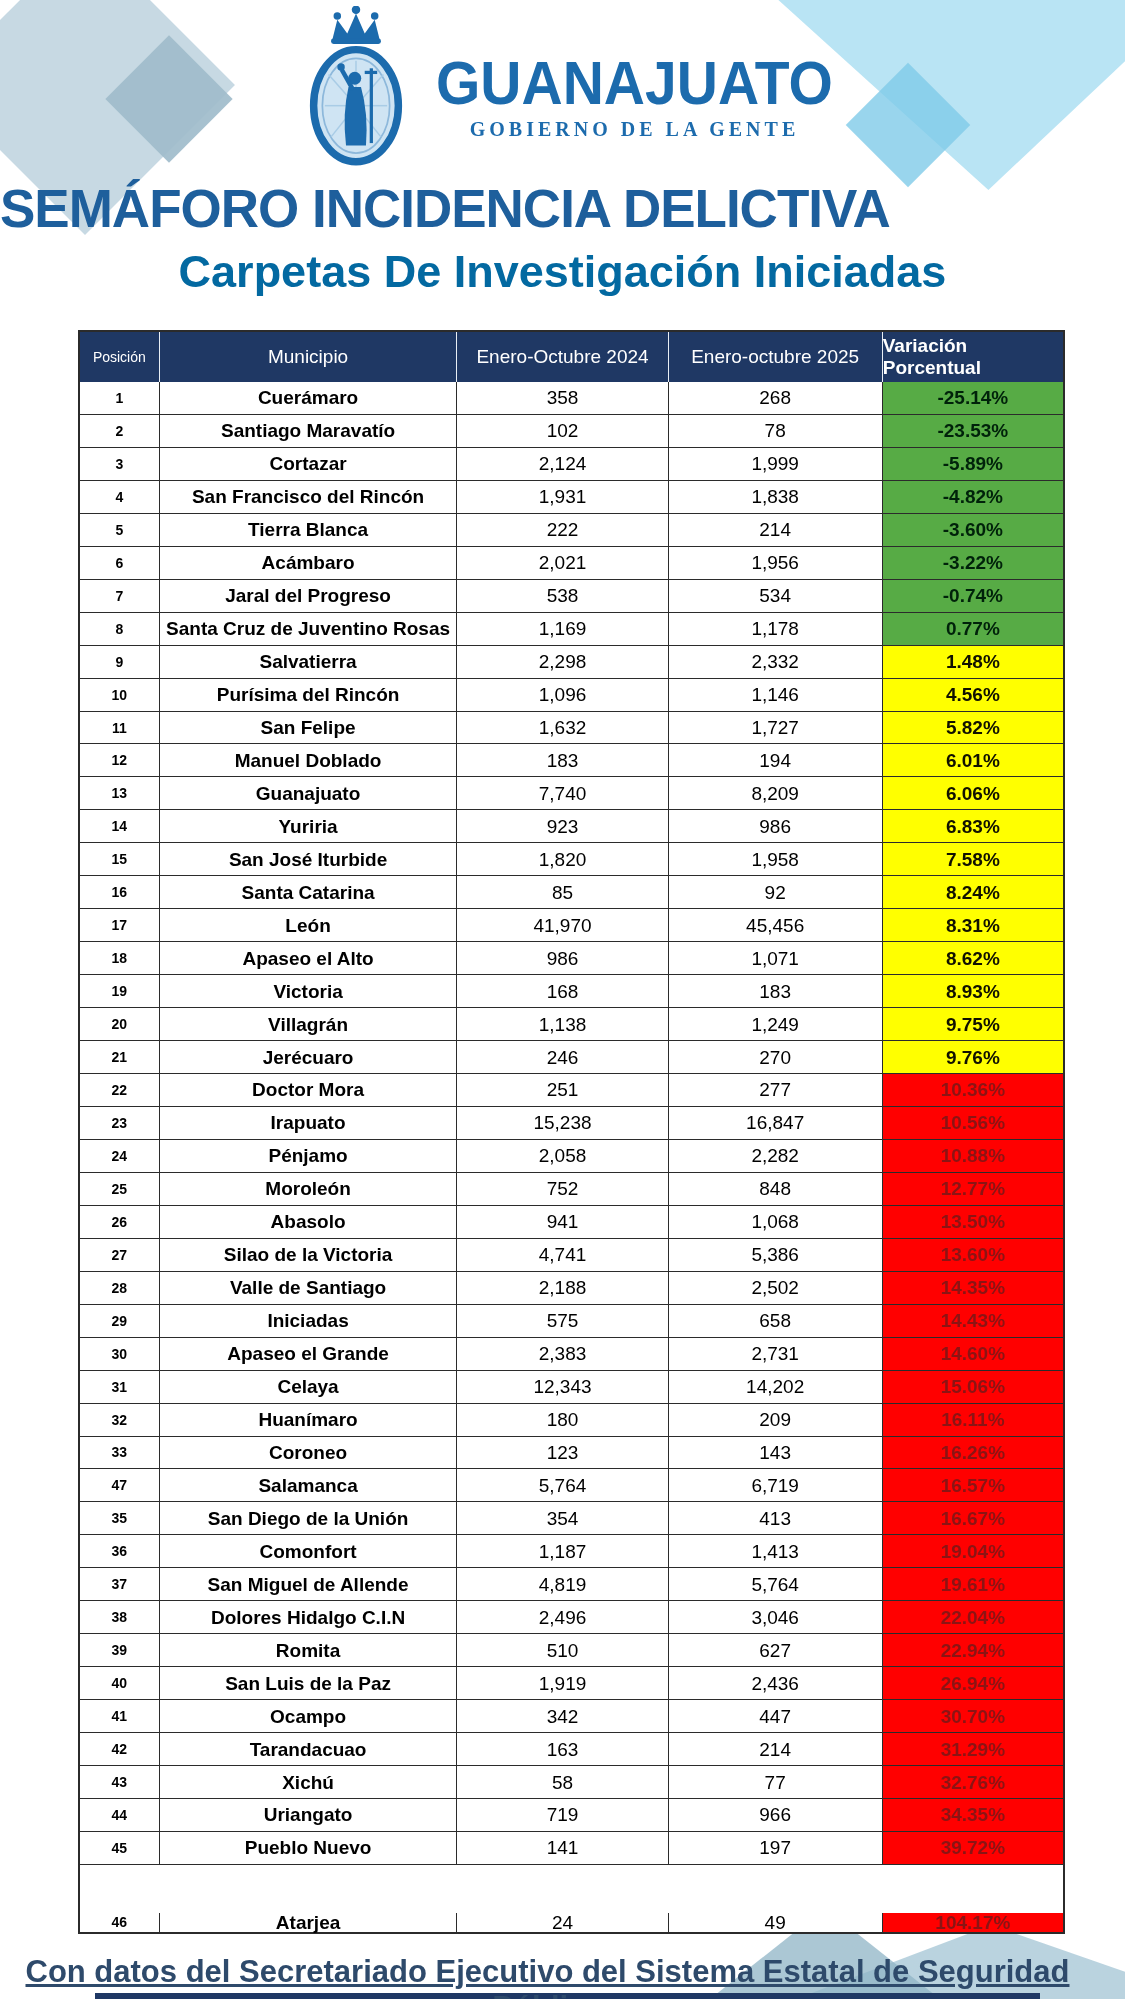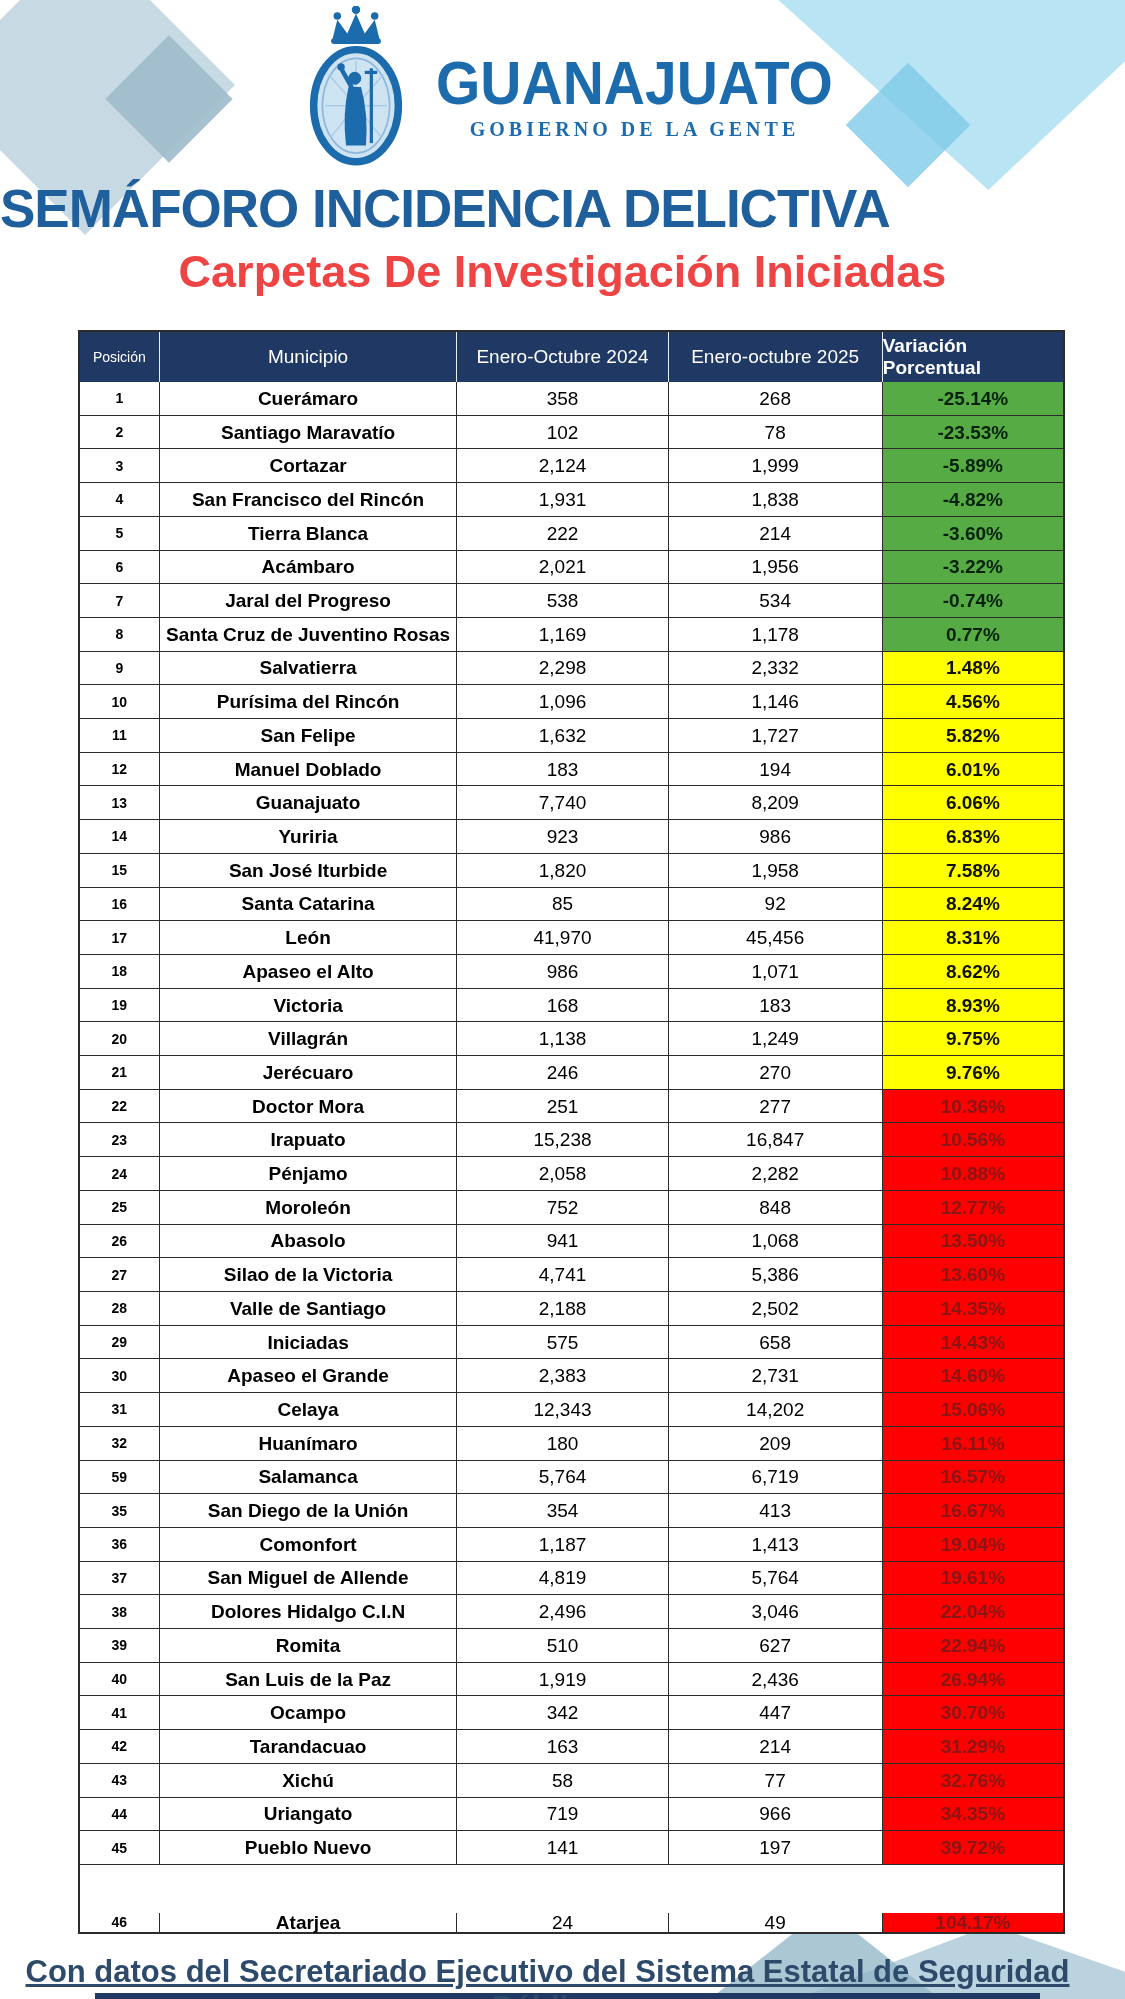--- a/index.html
+++ b/index.html
@@ -35,21 +35,21 @@
     margin-top:10px;
     font-family:"Liberation Serif", serif;
     font-size:20px;font-weight:bold;color:#1C6BAD;letter-spacing:4px;line-height:1;
   }
   .main-title{
     position:absolute;left:0;top:178px;width:100%;text-align:left;z-index:1;
     font-size:53px;font-weight:bold;color:#1E5F9C;letter-spacing:-1px;
   }
   .sub-title{
     position:absolute;left:0;top:246px;width:100%;text-align:center;z-index:1;
-    font-size:45px;font-weight:bold;color:#ef4444;letter-spacing:0;
+    font-size:45px;font-weight:bold;color:#0369a1;letter-spacing:0;
   }
 
   
   .tbl{
     position:absolute;left:78px;top:330px;width:987px;z-index:1;
     border:2px solid #2b2b2b;box-sizing:border-box;background:#fff;
   }
   .thead{display:flex;height:50px;background:#1F3864;}
   .th{
     display:flex;align-items:center;justify-content:center;
@@ -393,23 +393,30 @@
     </div>
 
     <div class="trow">
       <div class="td c-pos">32</div>
       <div class="td c-mun">Huanímaro</div>
       <div class="td c-24">180</div>
       <div class="td c-25">209</div>
       <div class="td c-var status-red">16.11%</div>
     </div>
 
-
-    <div class="trow">
-      <div class="td c-pos">59</div>
+    <div class="trow">
+      <div class="td c-pos">33</div>
+      <div class="td c-mun">Coroneo</div>
+      <div class="td c-24">123</div>
+      <div class="td c-25">143</div>
+      <div class="td c-var status-red">16.26%</div>
+    </div>
+
+    <div class="trow">
+      <div class="td c-pos">47</div>
       <div class="td c-mun">Salamanca</div>
       <div class="td c-24">5,764</div>
       <div class="td c-25">6,719</div>
       <div class="td c-var status-red">16.57%</div>
     </div>
 
     <div class="trow">
       <div class="td c-pos">35</div>
       <div class="td c-mun">San Diego de la Unión</div>
       <div class="td c-24">354</div>

